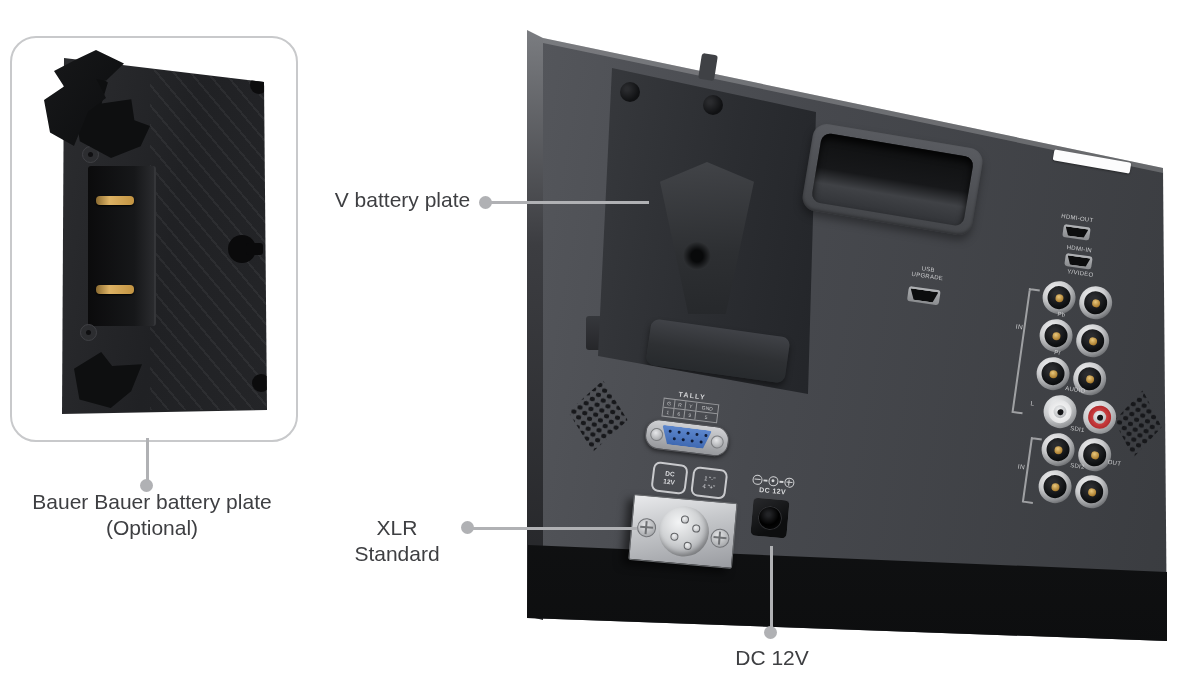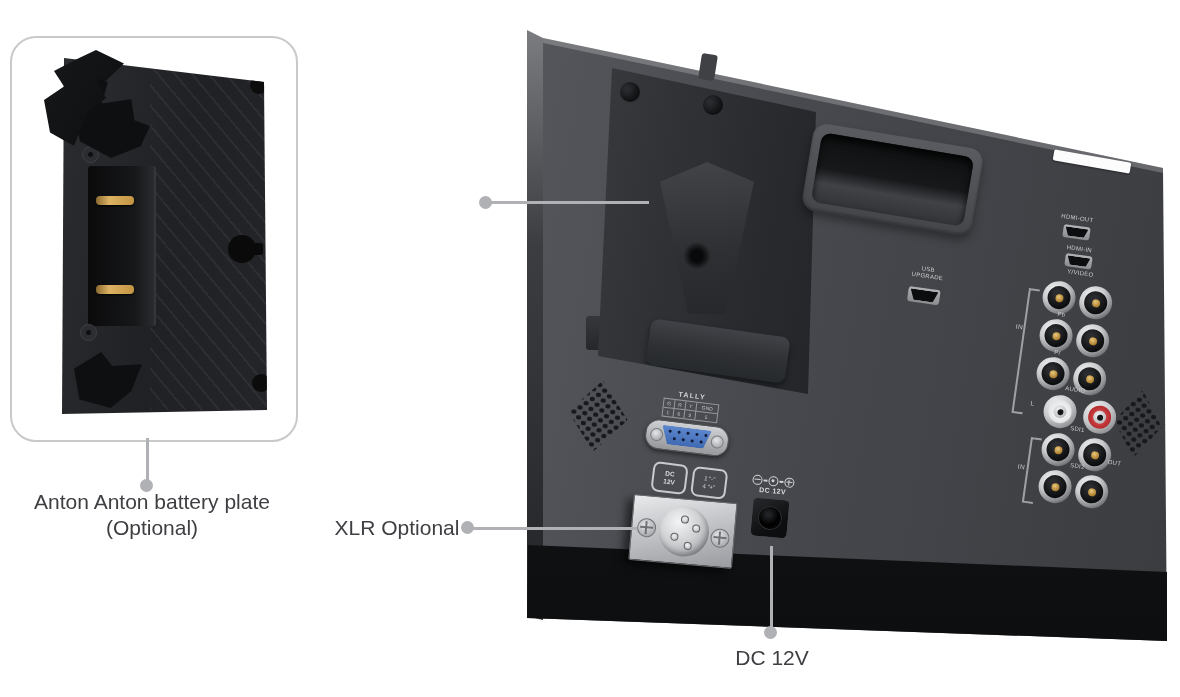--- a/index.html
+++ b/index.html
@@ -180,27 +180,28 @@
       <span class="hscr" style="left:20px;top:270px;">
           <i></i>
         </span>
       <div class="jawt"></div>
       <div class="jawb"></div>
     </div>
     <div class="lever"></div>
   </div>
   <div class="cline" style="left:146px;top:438px;width:3px;height:44px;"></div>
   <span class="cdot" style="left:140px;top:479px;"></span>
-  <div class="lbl" style="left:27px;top:489px;width:250px;">Anton Anton battery plate</div>
+  <div class="lbl" style="left:27px;top:489px;width:250px;">Bauer Bauer battery plate</div>
   <div class="lbl" style="left:27px;top:515px;width:250px;">(Optional)</div>
 
+  <div class="lbl" style="left:325px;top:187px;width:155px;">V battery plate</div>
   <span class="cdot" style="left:479px;top:196px;"></span>
   <div class="cline" style="left:489px;top:201px;width:160px;height:3px;"></div>
 
-  <div class="lbl" style="left:333px;top:515px;width:128px;">XLR Optional</div>
+  <div class="lbl" style="left:333px;top:515px;width:128px;">XLR Standard</div>
   <span class="cdot" style="left:461px;top:521px;"></span>
   <div class="cline" style="left:471px;top:527px;width:166px;height:3px;"></div>
 
   <div class="cline" style="left:770px;top:546px;width:3px;height:82px;"></div>
   <span class="cdot" style="left:764px;top:626px;"></span>
   <div class="lbl" style="left:717px;top:645px;width:110px;">DC 12V</div>
 
   <div id="monitor">
     <div class="m-back"></div>
     <div class="m-topline"></div>

